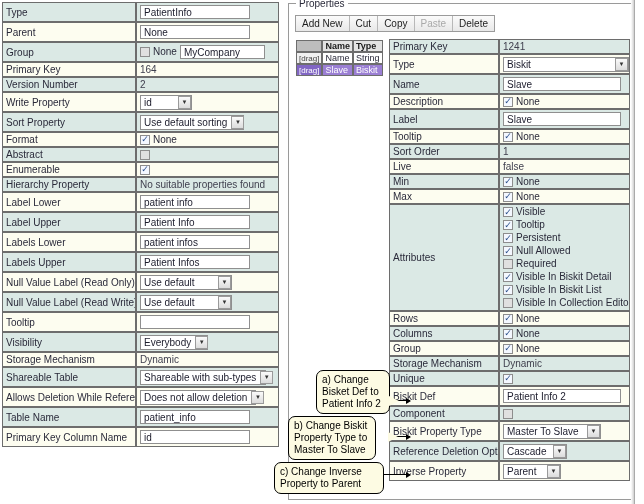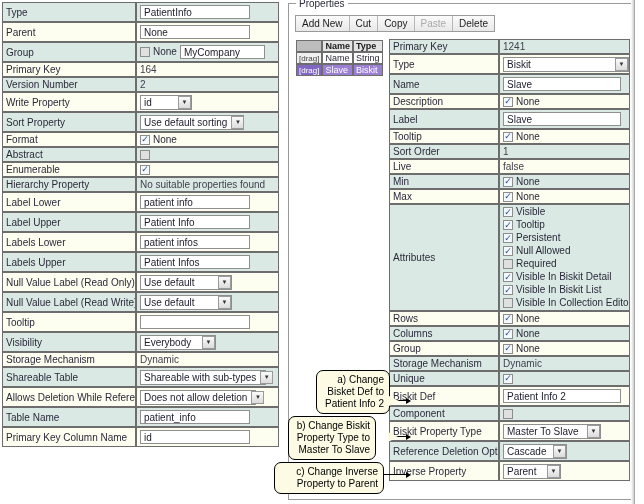--- a/index.html
+++ b/index.html
@@ -182,21 +182,21 @@
   .attr-list .cbrow { margin: 1px 0; }
 
   
   .callout {
     position: absolute;
     background: #fdfbe3;
     border: 1px solid #000000;
     border-radius: 7px;
     font-size: 10px;
     color: #000000;
-    text-align: right;
+    text-align: left;
     padding: 3px 5px;
     line-height: 12px;
     z-index: 5;
   }
   .lead {
     position: absolute;
     height: 0;
     border-top: 1px solid #000000;
     z-index: 4;
   }
@@ -325,21 +325,21 @@
                 <span class="selval">Use default</span>
                 <span class="arrow">▼</span>
               </span></td>
           </tr>
           <tr class="rowB">
             <td class="lbl" style="height:20px">Tooltip</td>
             <td class="val"><span class="txt w110"></span></td>
           </tr>
           <tr class="rowA">
             <td class="lbl" style="height:20px">Visibility</td>
-            <td class="val"><span class="sel fit" style="width:76px">
+            <td class="val"><span class="sel fit" style="width:68px">
                 <span class="selval">Everybody</span>
                 <span class="arrow">▼</span>
               </span></td>
           </tr>
           <tr class="rowB">
             <td class="lbl" style="height:15px">Storage Mechanism</td>
             <td class="val"><span class="plain">Dynamic</span></td>
           </tr>
           <tr class="rowA">
             <td class="lbl" style="height:20px">Shareable Table</td>

